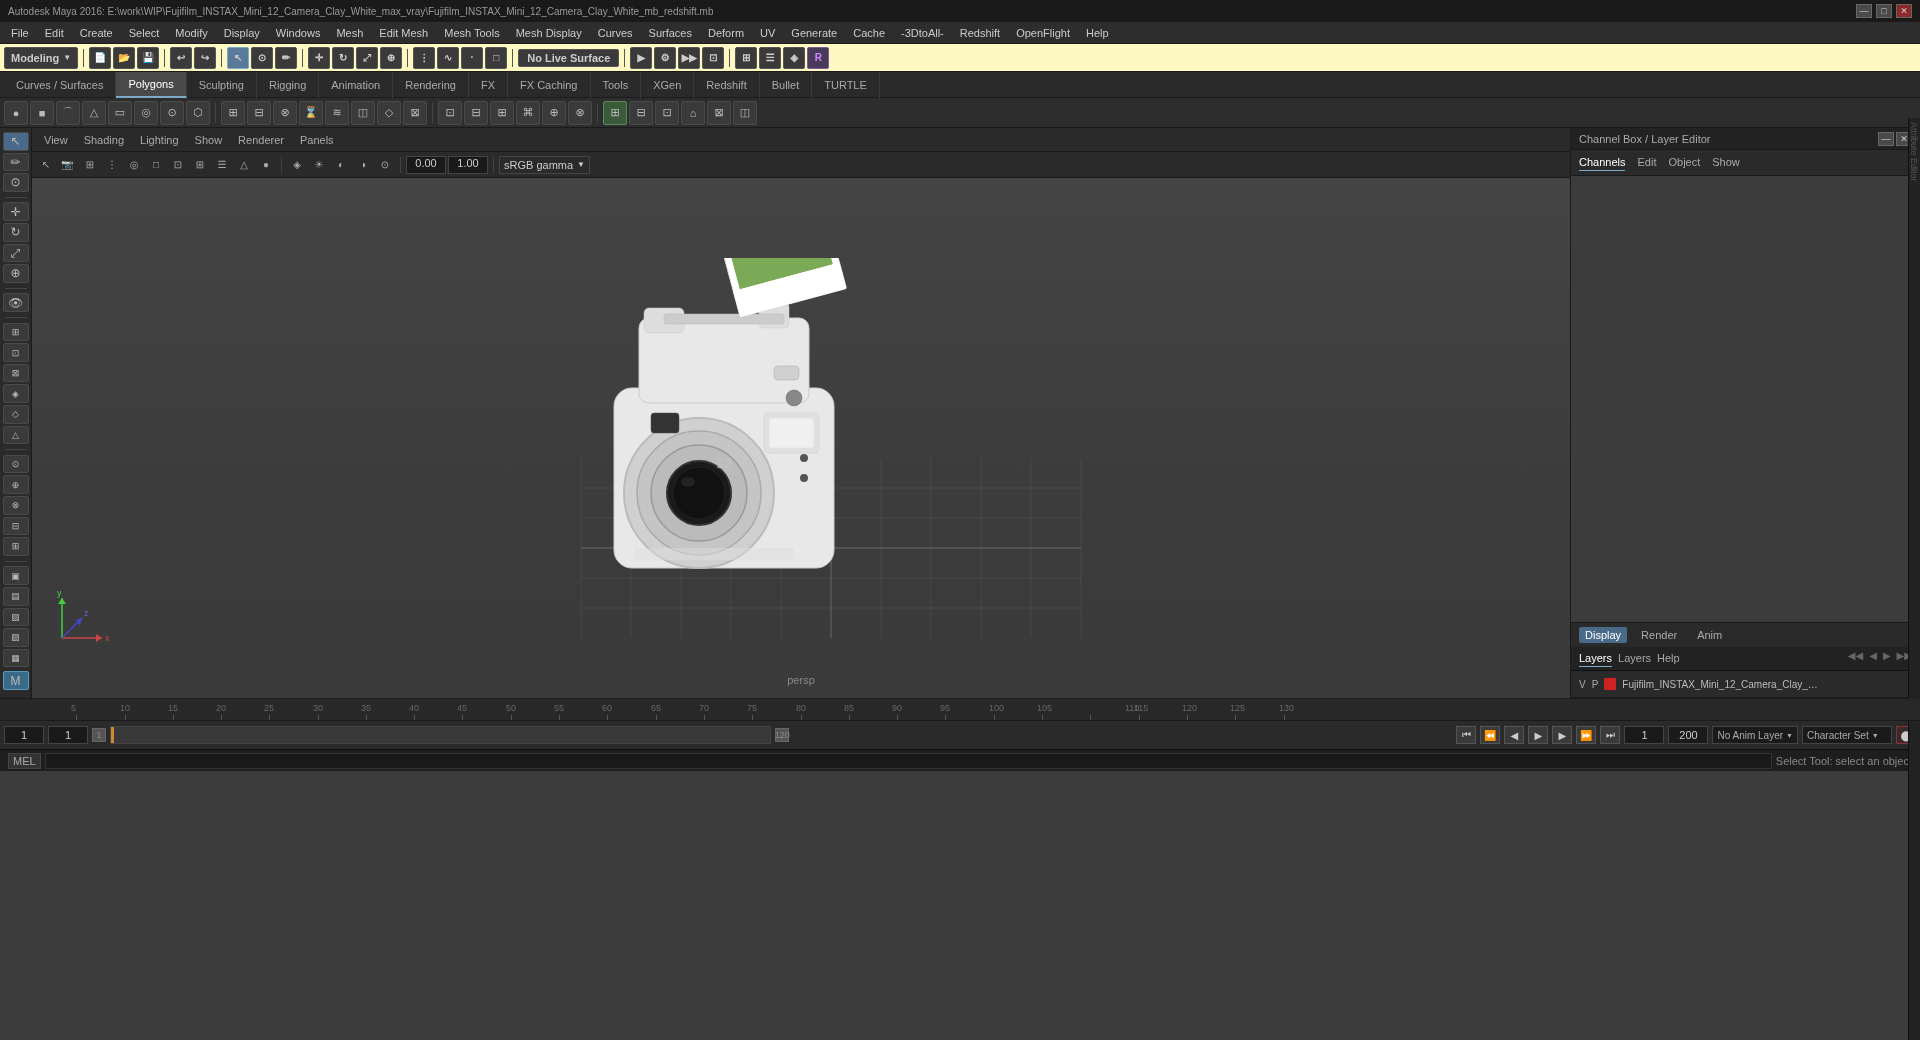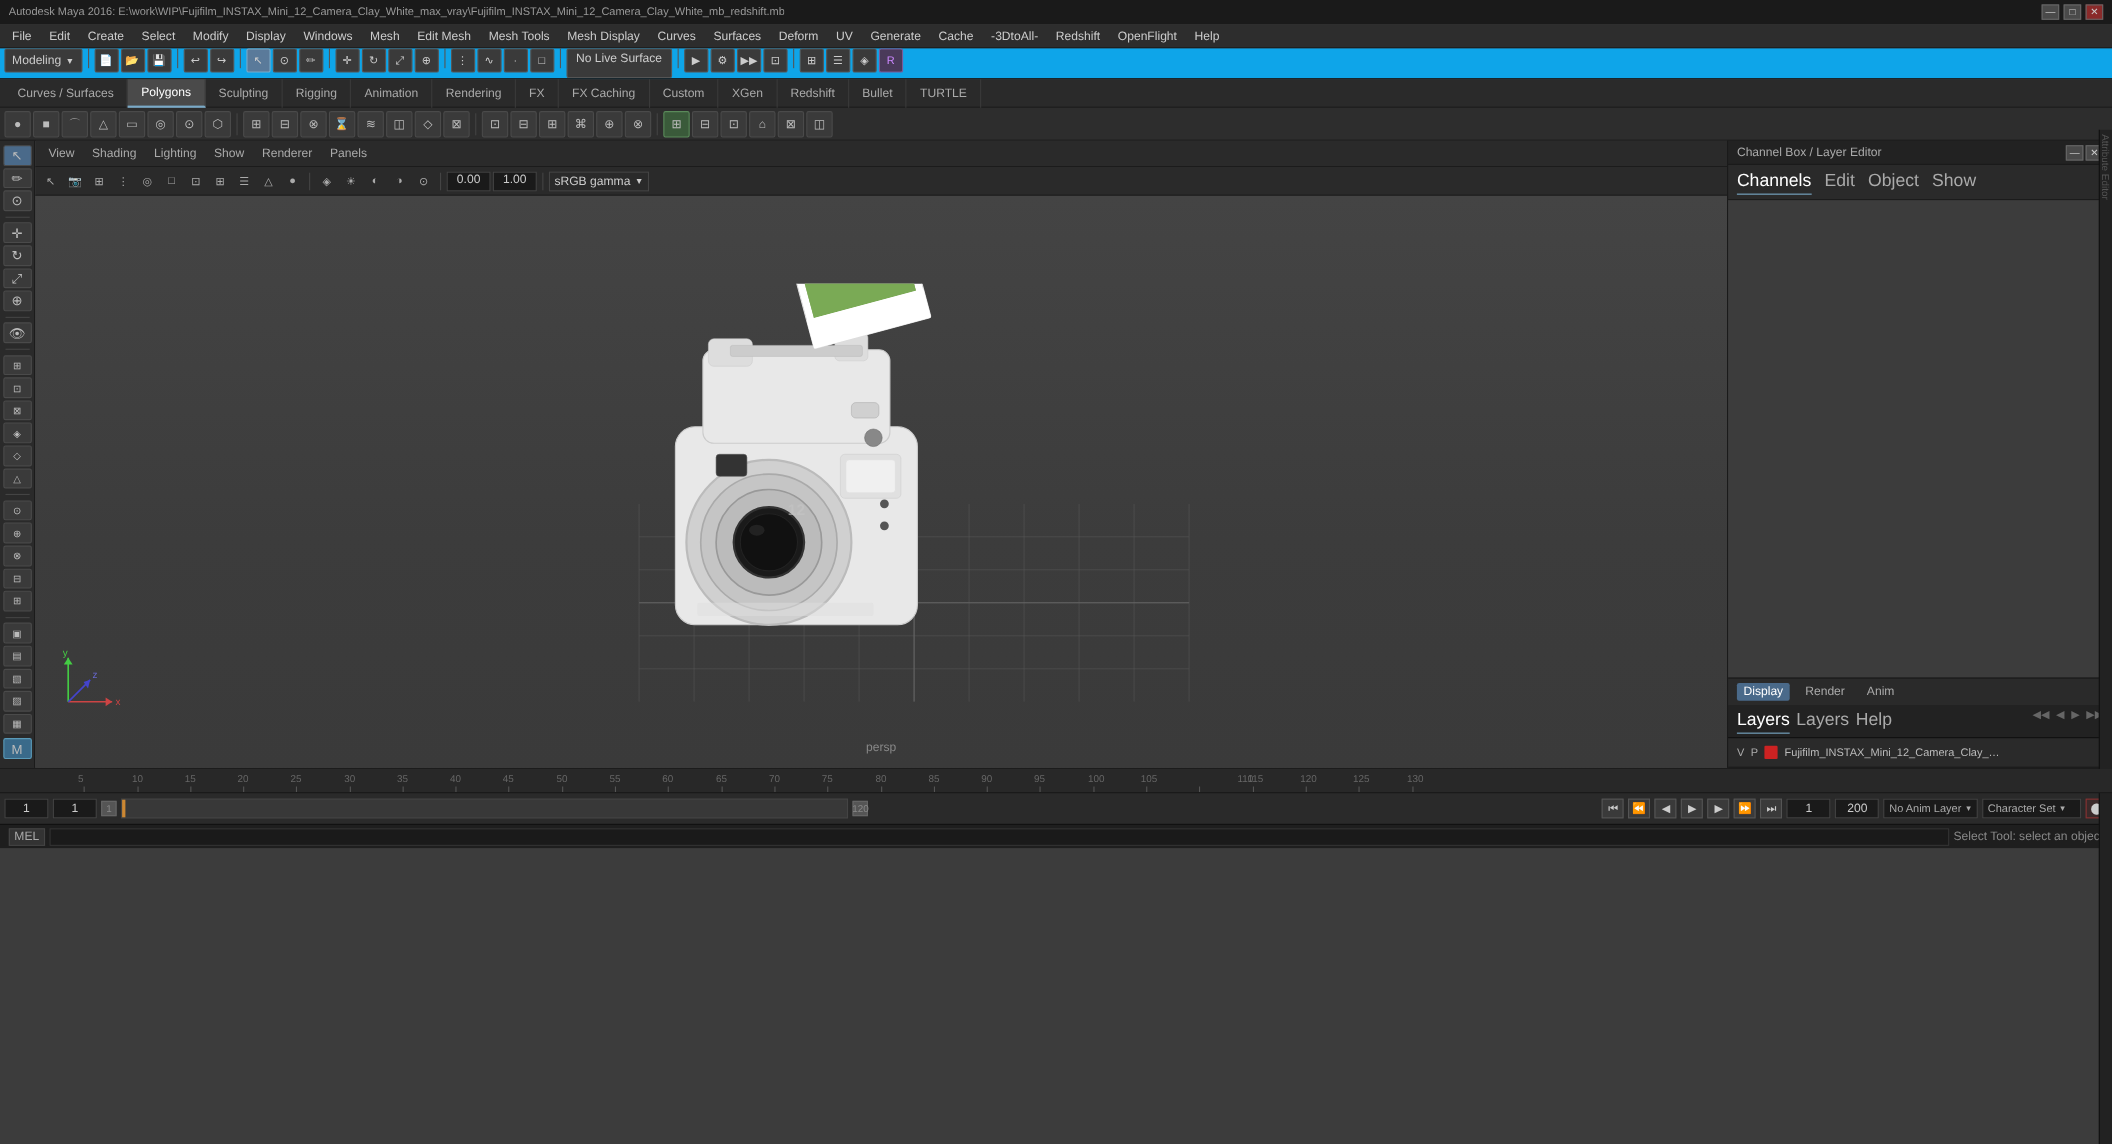--- a/index.html
+++ b/index.html
@@ -59,25 +59,27 @@
       font-size: 11px;
       color: #cccccc;
       cursor: pointer;
       border-radius: 2px;
     }
 
     
     #toolbar1 {
       width: 100%;
       height: 28px;
-      background: #0ea5e9;
-      display: flex;
+      background: #fef9c3;
+      display: flex;
+      align-items: center;
       padding: 0 4px;
       gap: 2px;
       border-bottom: 1px solid #1a1a1a;
+      font-weight: bold;
     }
     .toolbar-btn {
       width: 22px;
       height: 22px;
       background: #3a3a3a;
       border: 1px solid #555;
       border-radius: 2px;
       display: flex;
       align-items: center;
       justify-content: center;
@@ -262,21 +264,21 @@
       justify-content: space-between;
       border-bottom: 1px solid #1a1a1a;
     }
     #channel-tabs {
       display: flex;
       gap: 12px;
       padding: 4px 8px;
       border-bottom: 1px solid #1a1a1a;
     }
     .channel-tab {
-      font-size: 16px;
+      font-size: 11px;
       color: #aaa;
       cursor: pointer;
       padding: 2px 0;
     }
     .channel-tab.active { color: #fff; border-bottom: 1px solid #7aaac8; }
     #right-content {
       flex: 1;
       background: #3c3c3c;
     }
     #bottom-tabs {
@@ -541,21 +543,21 @@
 
 <div id="tab-bar">
   <div class="tab-item">Curves / Surfaces</div>
   <div class="tab-item active">Polygons</div>
   <div class="tab-item">Sculpting</div>
   <div class="tab-item">Rigging</div>
   <div class="tab-item">Animation</div>
   <div class="tab-item">Rendering</div>
   <div class="tab-item">FX</div>
   <div class="tab-item">FX Caching</div>
-  <div class="tab-item">Custom</div>
+  <div class="tab-item">Tools</div>
   <div class="tab-item">XGen</div>
   <div class="tab-item">Redshift</div>
   <div class="tab-item">Bullet</div>
   <div class="tab-item">TURTLE</div>
 </div>
 
 <div id="icon-toolbar">
 
   <div class="icon-btn" title="Sphere">●</div>
   <div class="icon-btn" title="Cube">■</div>

